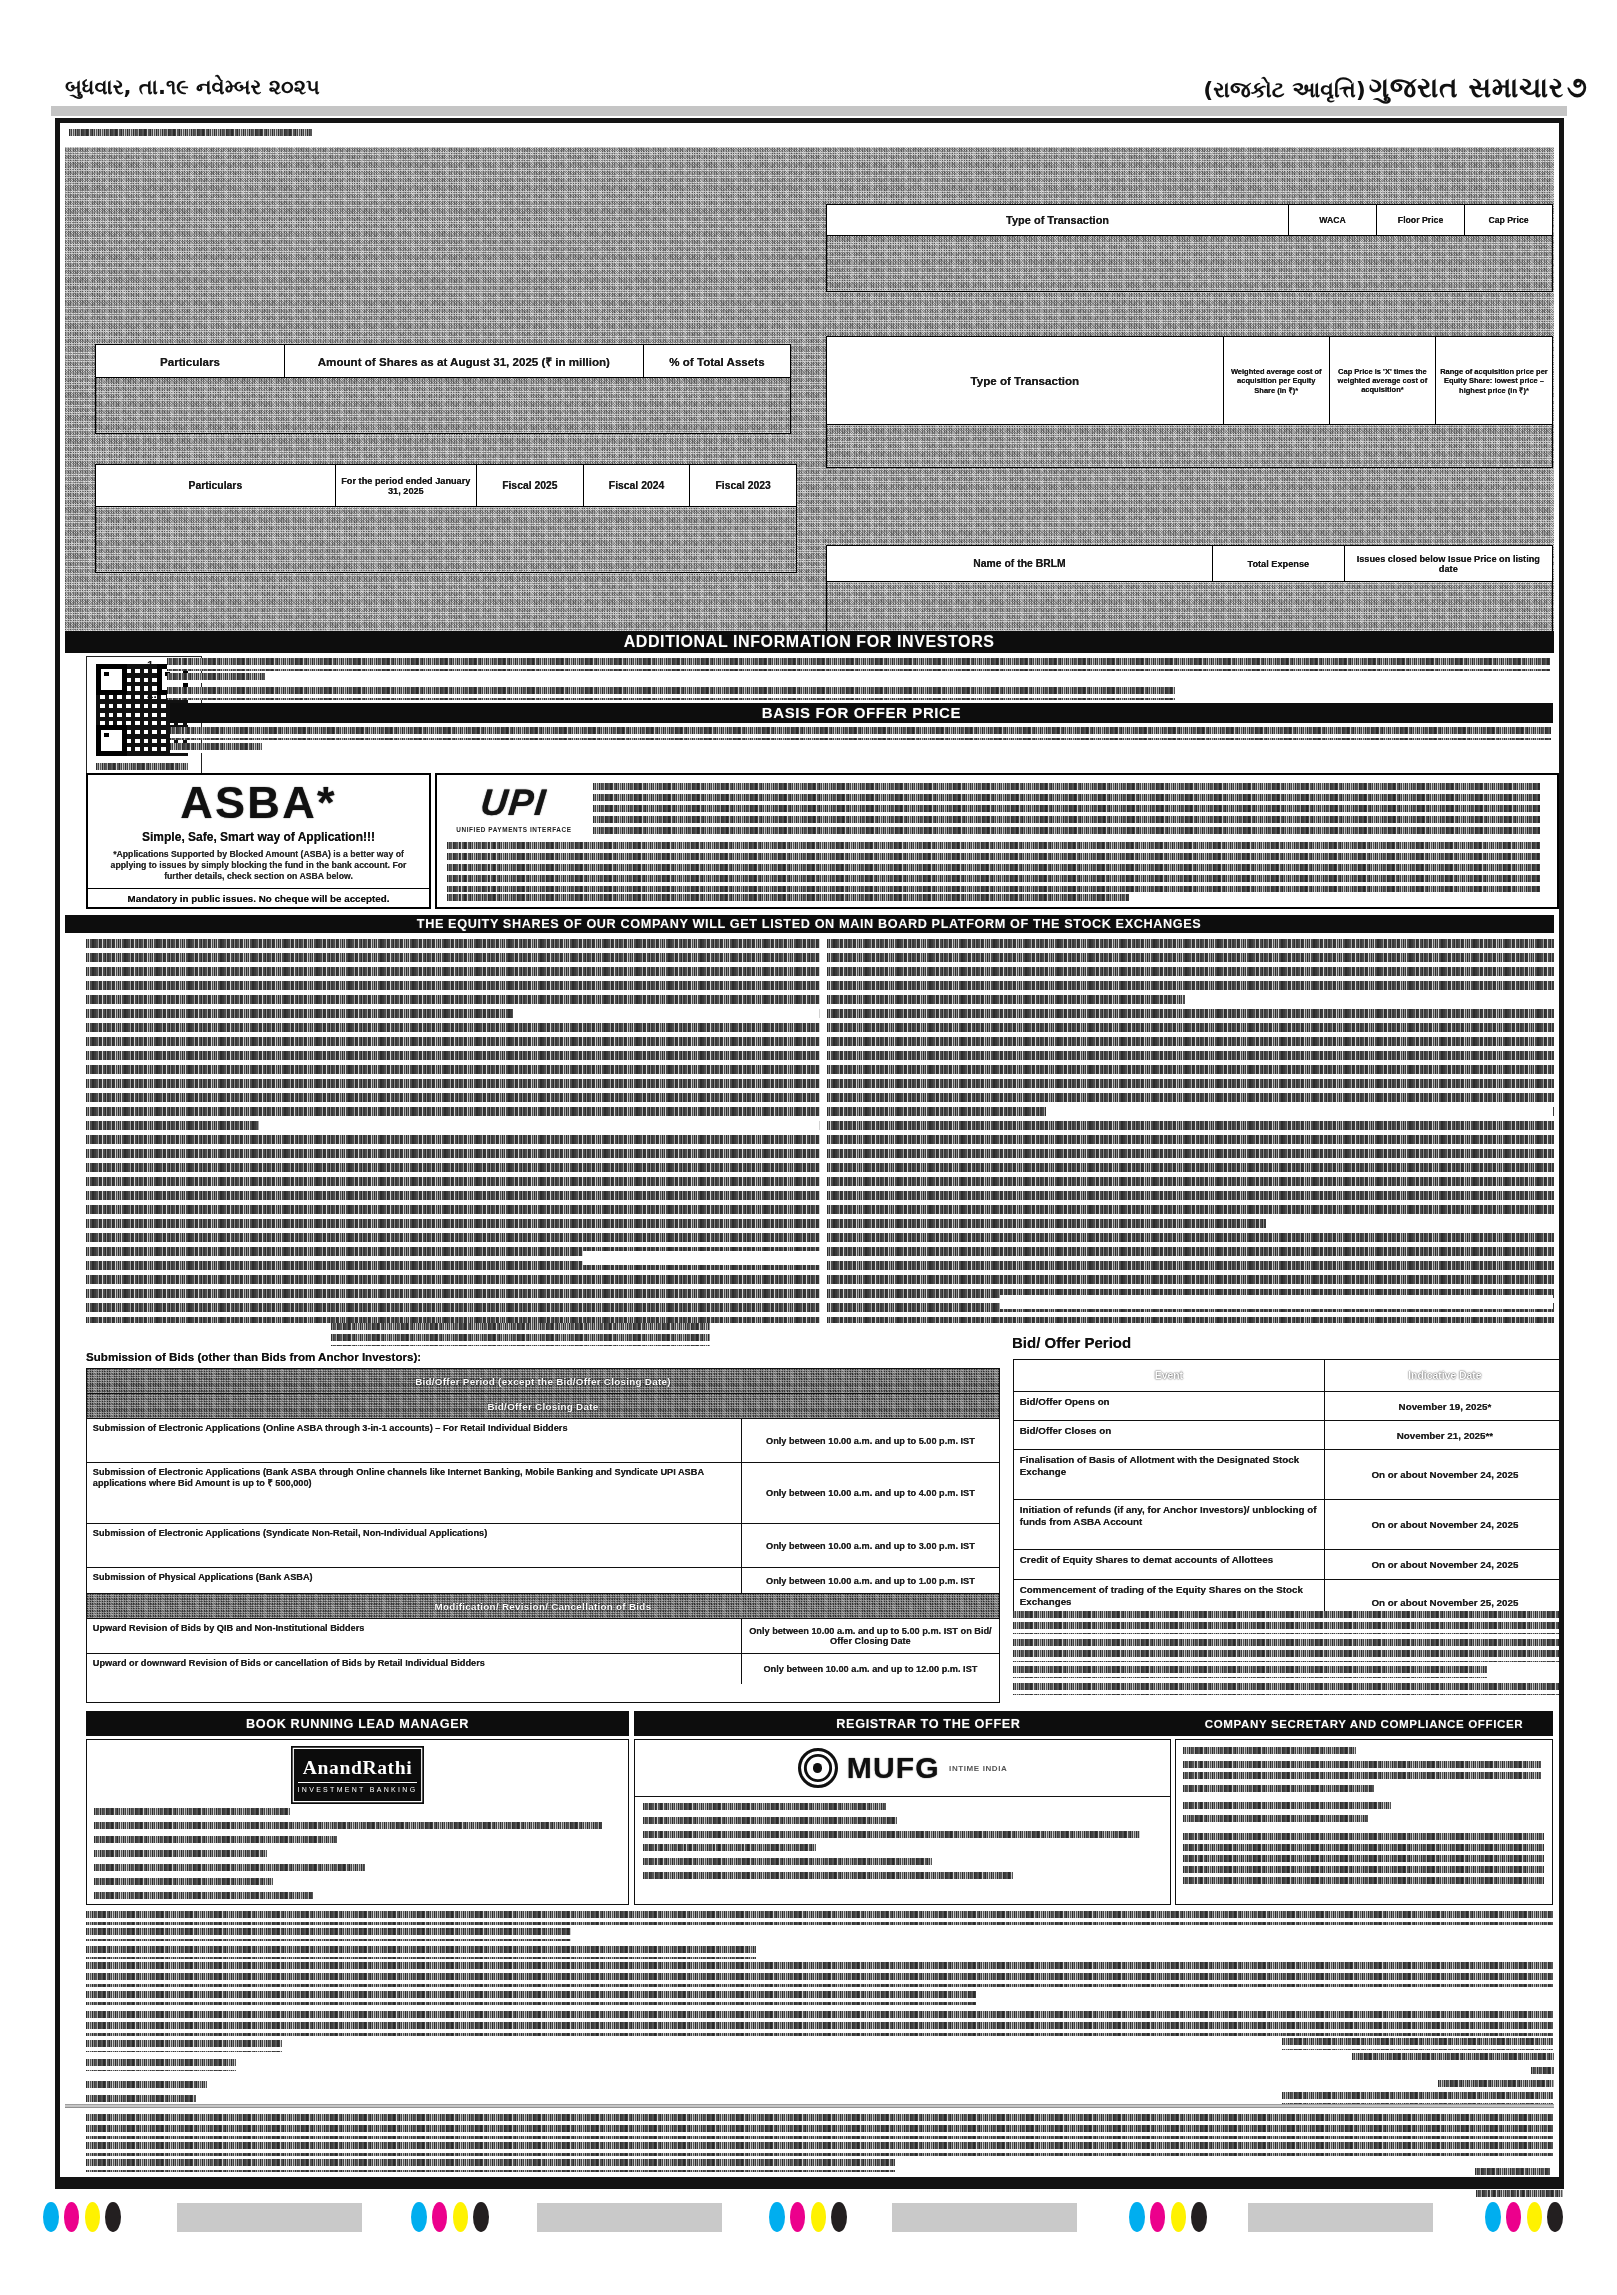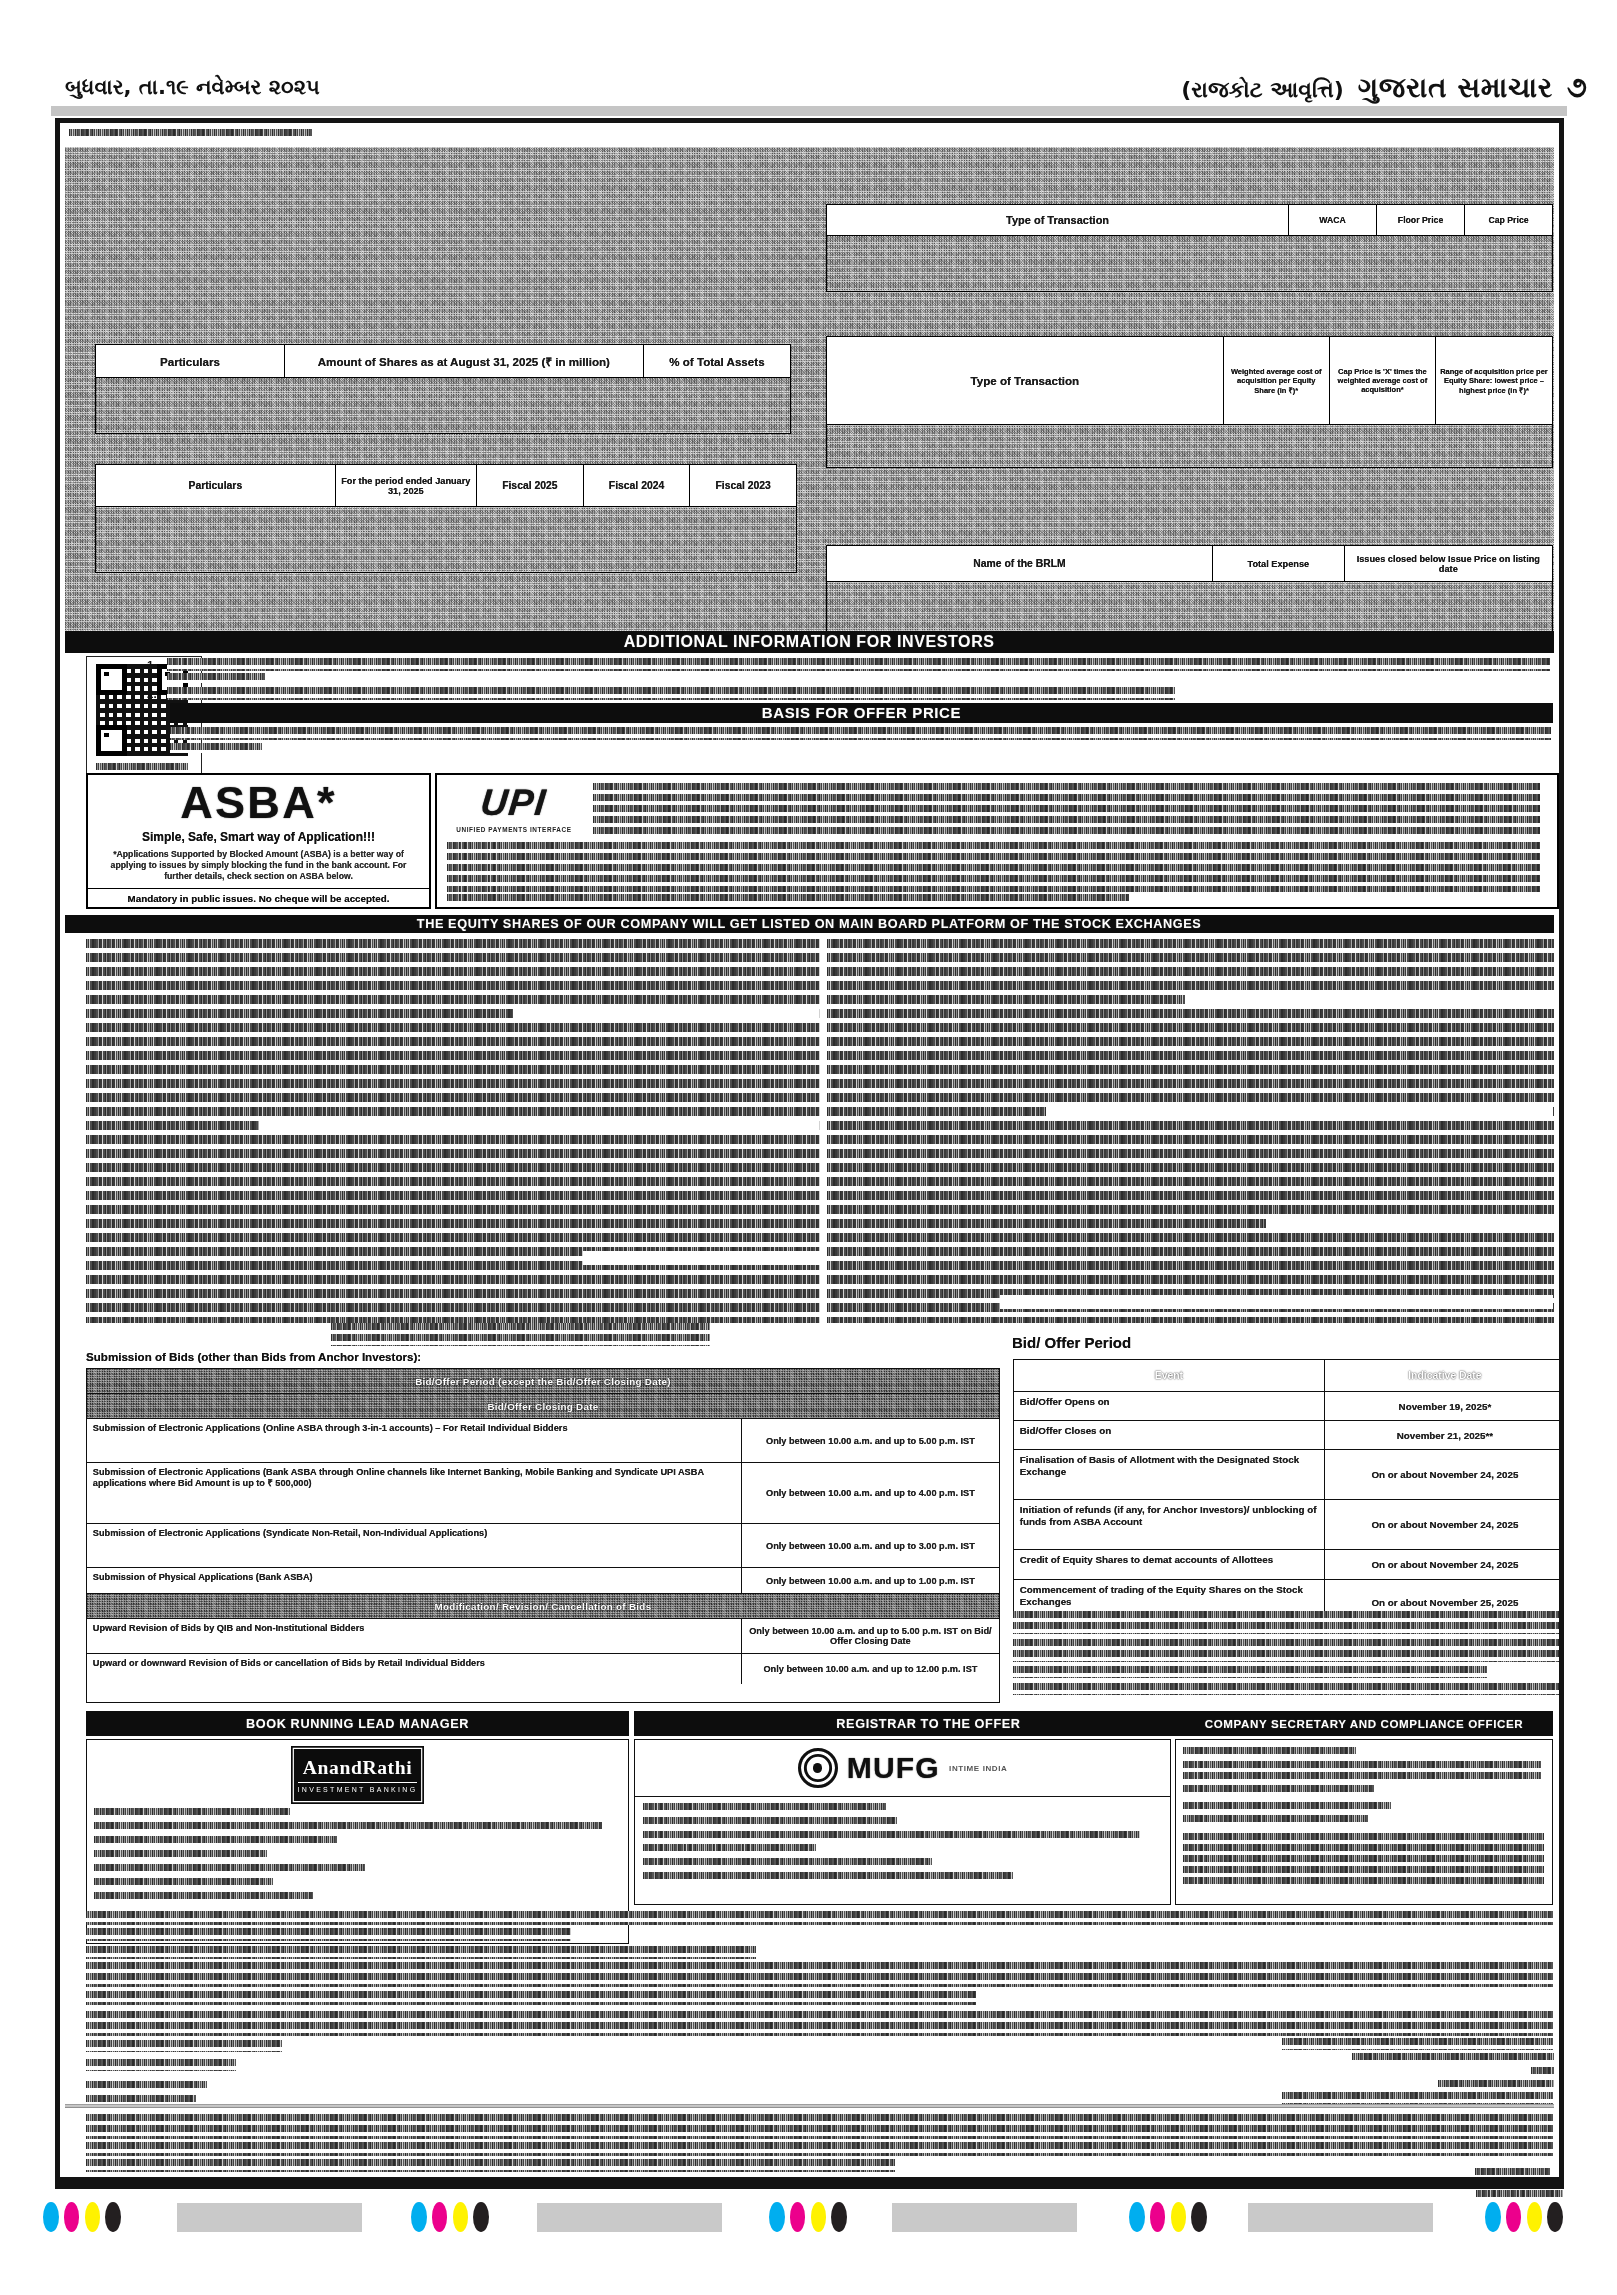--- a/index.html
+++ b/index.html
@@ -68,21 +68,21 @@
   
   .reg-dot{width:15.6px;height:30px;border-radius:50%;}
   .reg-gray{height:29px;background:#c9c9c9;}
 </style>
 </head>
 <body>
 
 <div class="page">
 
   <div class="abs" style="left:65px;top:75px;font-size:21px;font-weight:bold;font-family:'DejaVu Sans', sans-serif;">બુધવાર, તા.૧૯ નવેમ્બર ૨૦૨૫</div>
-  <div class="abs" style="right:30px;top:70px;display:flex;align-items:baseline;gap:14px;font-family:'DejaVu Sans', sans-serif;">
+  <div class="abs" style="right:30px;top:70px;display:flex;align-items:baseline;gap:3px;font-family:'DejaVu Sans', sans-serif;">
     <span style="font-size:22px;font-weight:bold;">(રાજકોટ આવૃત્તિ)</span>
     <span style="font-size:28px;font-weight:900;letter-spacing:0.6px;">ગુજરાત સમાચાર</span>
     <span style="font-size:29px;font-weight:900;">૭</span>
   </div>
   <div class="abs" style="left:51px;top:106px;width:1516px;height:10.4px;background:#c5c5c5;"></div>
 
   <div class="abs" style="left:55px;top:118px;width:1509px;height:2071px;border:5.2px solid #131313;border-bottom-width:12.7px;box-sizing:border-box;background:#fff;overflow:hidden;">
 
     <div class="abs tls" style="left:8.7px;top:5.8px;width:243px;height:11.6px;"></div>
 
@@ -255,21 +255,21 @@
 
     <div class="abs tls" style="left:953px;top:1488px;width:553px;height:23px;"></div>
     <div class="abs tls" style="left:953px;top:1516px;width:553px;height:23px;"></div>
     <div class="abs tls" style="left:953px;top:1543px;width:474px;height:11.6px;"></div>
     <div class="abs tls" style="left:953px;top:1560px;width:553px;height:11.6px;"></div>
 
     <div class="abs band" style="left:26px;top:1588px;width:543px;height:25.4px;font-size:12.7px;">BOOK RUNNING LEAD MANAGER</div>
     <div class="abs band" style="left:574px;top:1588px;width:589px;height:25.4px;font-size:12.7px;">REGISTRAR TO THE OFFER</div>
     <div class="abs band" style="left:1115px;top:1588px;width:378px;height:25.4px;font-size:11.6px;">COMPANY SECRETARY AND COMPLIANCE OFFICER</div>
 
-    <div class="abs" style="left:26px;top:1616px;width:543px;height:205px;border:1.7px solid #0f0f0f;box-sizing:border-box;background:#fff;">
+    <div class="abs" style="left:26px;top:1616px;width:543px;height:166px;border:1.7px solid #0f0f0f;box-sizing:border-box;background:#fff;">
       <div class="ar-logo" style="width:133px;height:58px;margin:5.8px auto 4.6px auto;">
         <div class="ar-name">AnandRathi</div>
         <div class="ar-sub">INVESTMENT BANKING</div>
       </div>
       <div class="tls" style="margin:3.5px 0 0 7px;width:196px;height:10.4px;"></div>
       <div class="tls" style="margin:3.5px 0 0 7px;width:508px;height:10.4px;"></div>
       <div class="tls" style="margin:3.5px 0 0 7px;width:243px;height:10.4px;"></div>
       <div class="tls" style="margin:3.5px 0 0 7px;width:173px;height:10.4px;"></div>
       <div class="tls" style="margin:3.5px 0 0 7px;width:271px;height:10.4px;"></div>
       <div class="tls" style="margin:3.5px 0 0 7px;width:179px;height:10.4px;"></div>

